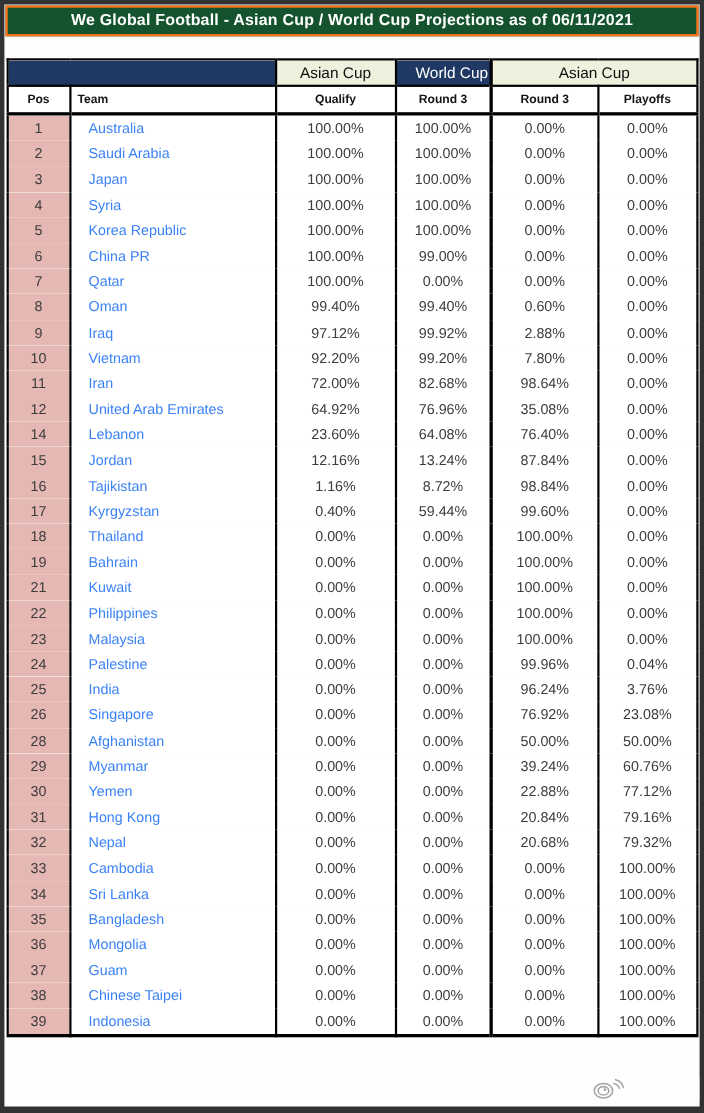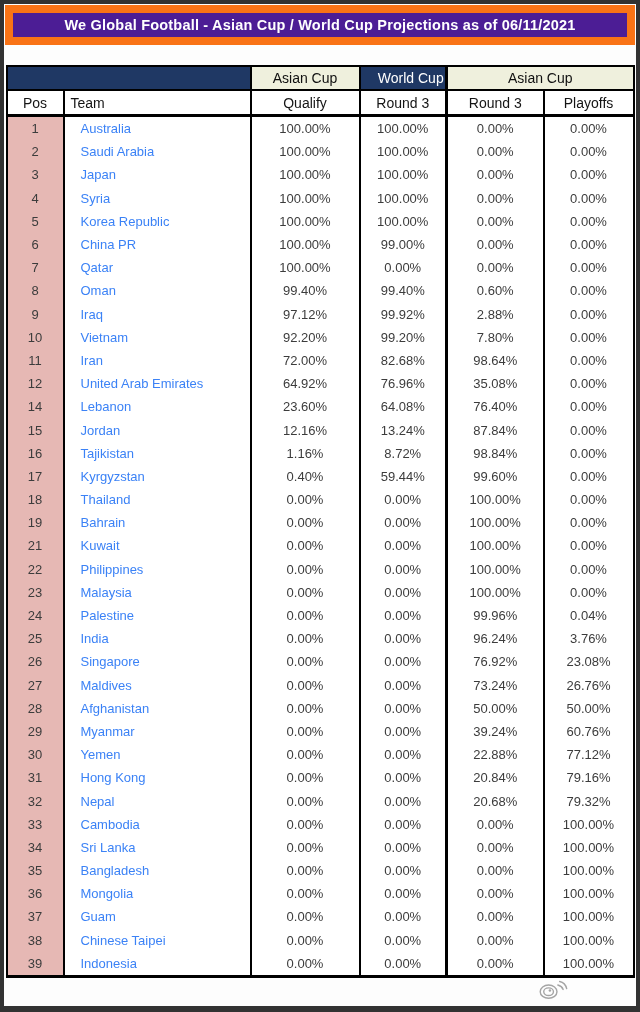--- a/index.html
+++ b/index.html
@@ -14,22 +14,22 @@
     height: 1012px;
     box-sizing: border-box;
     background: #fdfdfd;
     border: 4px solid #323232;
     border-bottom-width: 6px;
     overflow: hidden;
   }
   .titlebar {
     margin: 1px 1px 0 1px;
     height: 24px;
-    background: #4c1d95;
-    border: 8px solid #f97316;
+    background: #14532d;
+    border: 2px solid #f97316;
     color: #ffffff;
     font-size: 14.5px;
     font-weight: bold;
     display: flex;
     align-items: center;
     justify-content: center;
     letter-spacing: 0.2px;
   }
   table.spreadsheet {
     margin: 20px auto 0 auto;
@@ -66,22 +66,22 @@
     text-align: center;
   }
   th.navy { background: #1f3864; color: #ffffff; padding-left: 16px; }
   th.cream { background: #eff0dd; color: #101010; margin-top: 41px; }
 
   
   tr.colhead-row th {
     height: 23px;
     background: #ffffff;
     color: #141414;
-    font-size: 14px;
-    font-weight: normal;
+    font-size: 11px;
+    font-weight: bold;
     text-align: center;
     border-bottom: 3px solid #000000;
   }
   tr.colhead-row th.c-team { text-align: left; padding-left: 6px; }
 
   
   tbody td {
     height: 23.2px;
     text-align: center;
     background: #ffffff;
@@ -336,28 +336,20 @@
         </tr>
         <tr>
           <td class="c-pos">26</td>
           <td class="c-team">Singapore</td>
           <td class="c-qualify">0.00%</td>
           <td class="c-wc">0.00%</td>
           <td class="c-ac">76.92%</td>
           <td class="c-po">23.08%</td>
         </tr>
         <tr>
-          <td class="c-pos">27</td>
-          <td class="c-team">Maldives</td>
-          <td class="c-qualify">0.00%</td>
-          <td class="c-wc">0.00%</td>
-          <td class="c-ac">73.24%</td>
-          <td class="c-po">26.76%</td>
-        </tr>
-        <tr>
           <td class="c-pos">28</td>
           <td class="c-team">Afghanistan</td>
           <td class="c-qualify">0.00%</td>
           <td class="c-wc">0.00%</td>
           <td class="c-ac">50.00%</td>
           <td class="c-po">50.00%</td>
         </tr>
         <tr>
           <td class="c-pos">29</td>
           <td class="c-team">Myanmar</td>

